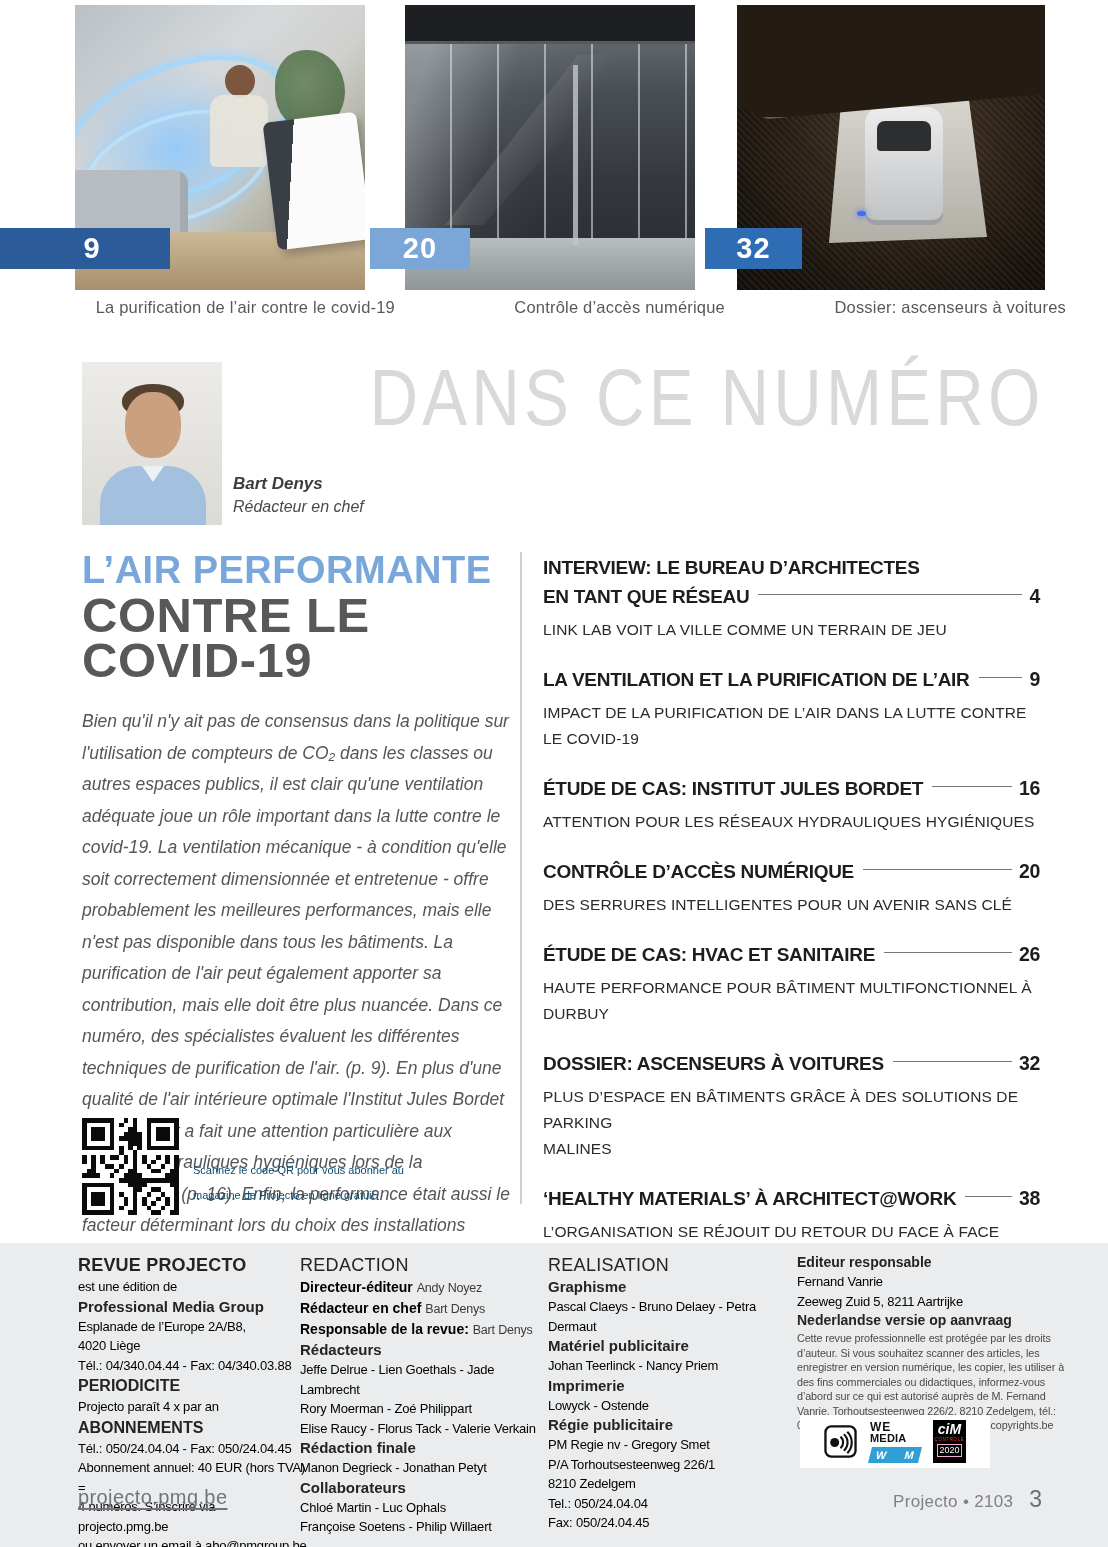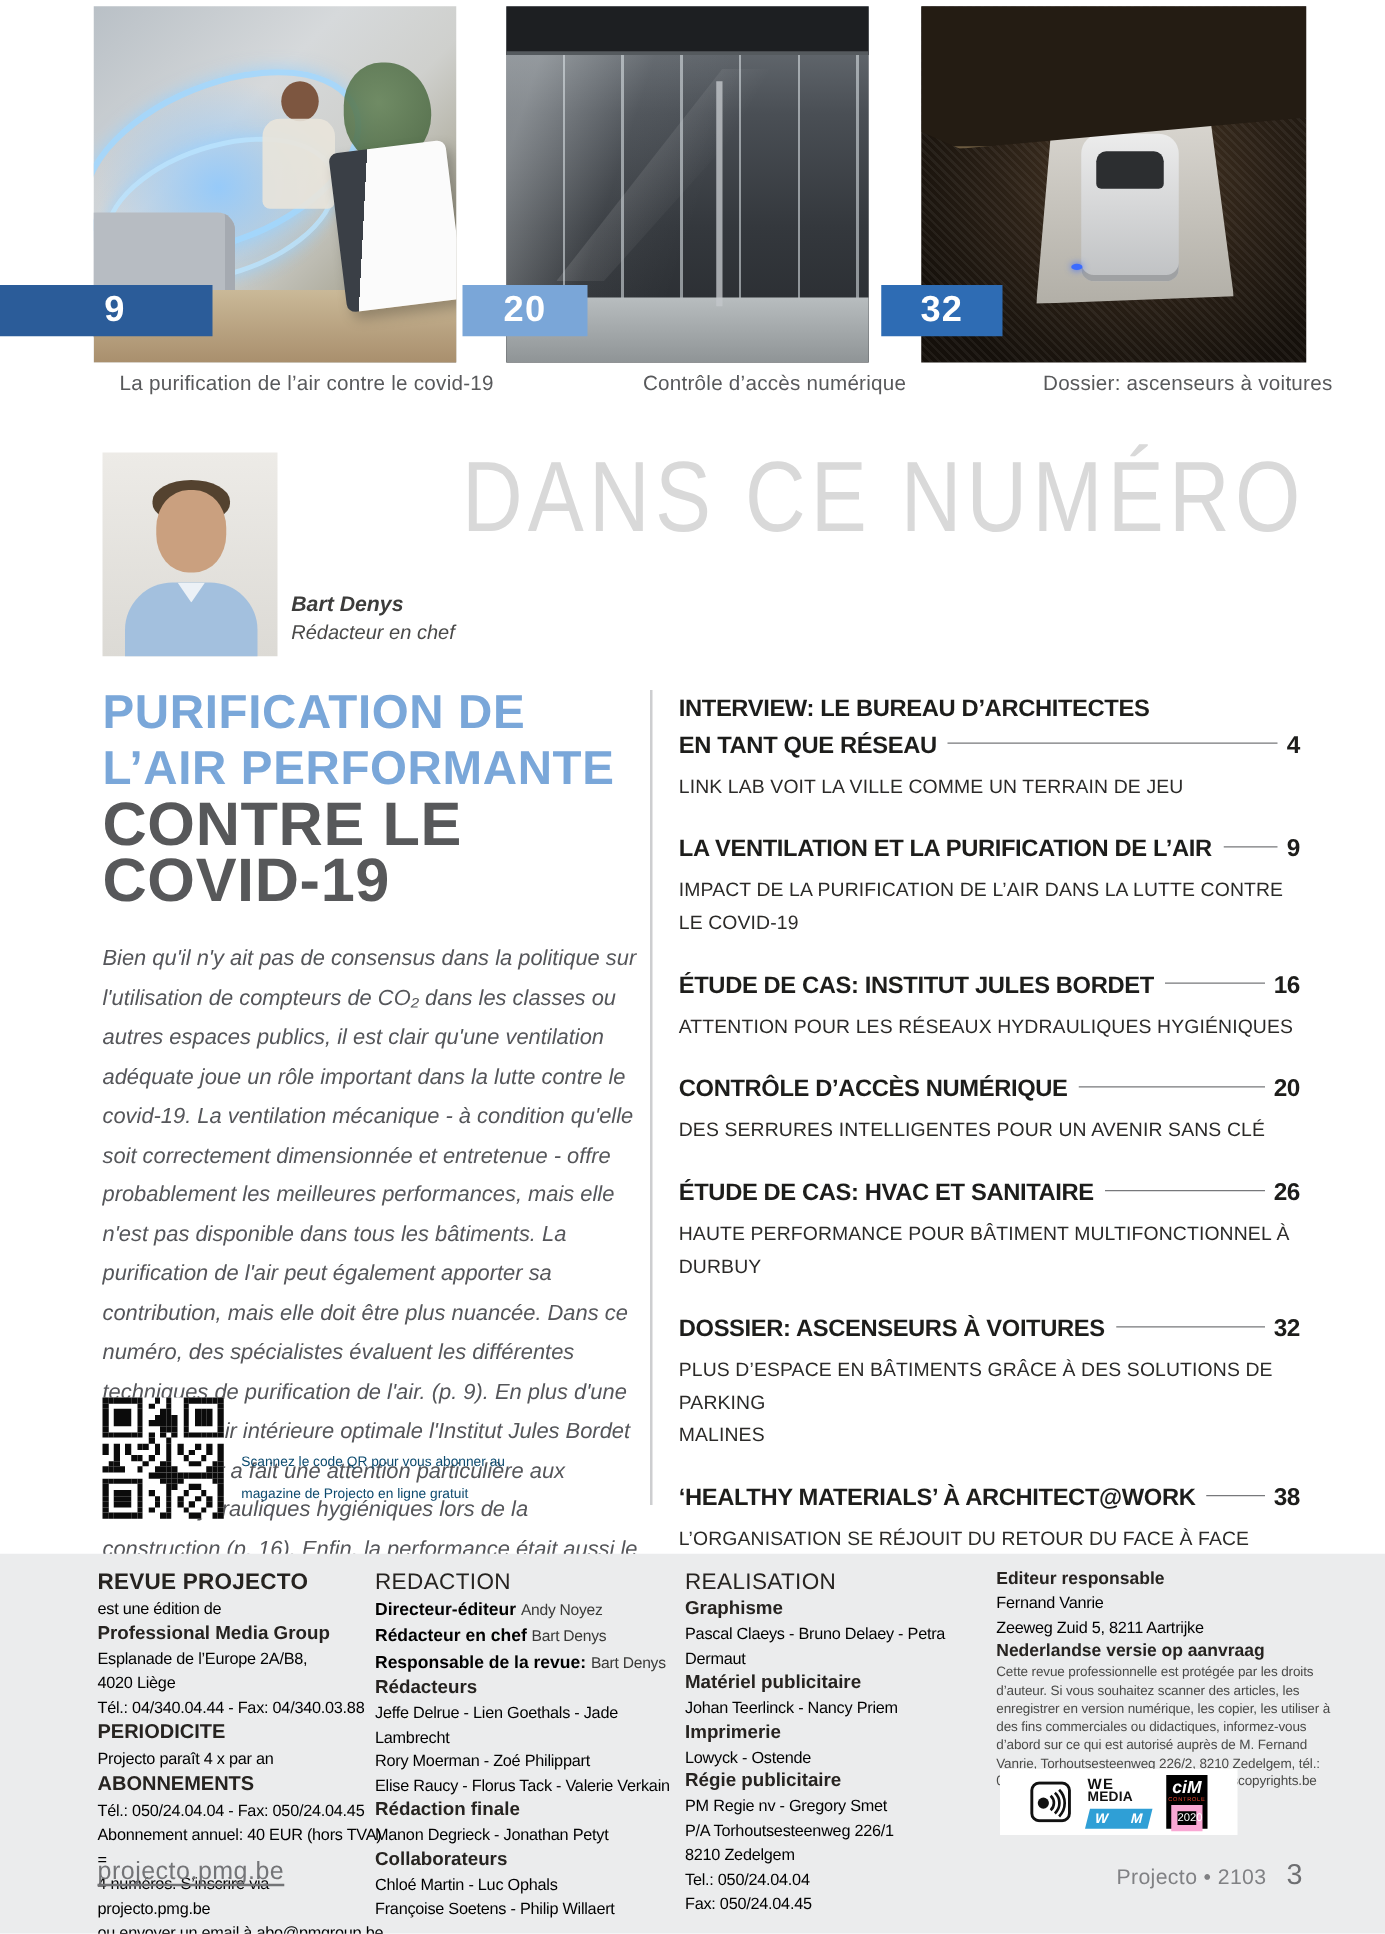--- a/index.html
+++ b/index.html
@@ -97,21 +97,21 @@
   .fl-s{font-size:10.8px;line-height:14.5px;letter-spacing:-.1px;color:#4a4a48;margin-top:1px}
   .logos{position:absolute;left:800px;top:172px;display:flex;align-items:center;gap:13px;background:#fff;padding:5px 24px}
   .wemedia{width:50px;height:42px;position:relative;color:#111;font-weight:bold}
   .wm-we{font-size:12px;line-height:12px;letter-spacing:1px}
   .wm-media{font-size:11px;line-height:11px;letter-spacing:.2px}
   .wm-bar{position:absolute;left:0;bottom:0;width:50px;height:16px;background:#2f9fd6;transform:skewX(-14deg);
     color:#fff;font-size:11px;line-height:16px;display:flex;justify-content:space-between;padding:0 6px;box-sizing:border-box}
   .cim{width:33px;height:43px;background:#000;color:#fff;text-align:center;box-sizing:border-box;padding-top:2px}
   .cim-name{font-size:14px;font-style:italic;font-weight:bold;line-height:14px}
   .cim-ctrl{font-size:4.5px;color:#e8432d;letter-spacing:.6px;line-height:7px}
-  .cim-year{font-size:9px;line-height:11px;border:5px solid #f9a8d4;margin:1px 4px 0 4px}
+  .cim-year{font-size:9px;line-height:11px;border:1px solid #f9a8d4;margin:1px 4px 0 4px}
   .website{position:absolute;left:78px;top:243px;font-size:20px;color:#737477;letter-spacing:.4px;
     text-decoration:underline;text-underline-offset:4px;cursor:pointer}
   .issue-line{position:absolute;right:66px;top:243px;display:flex;align-items:baseline}
   .issue-text{font-size:17px;color:#808184;letter-spacing:.3px}
   .page-no{font-size:23px;color:#6d6e71;margin-left:16px}
 </style>
 </head>
 <body>
 
 <div class="fig" id="fig1">
@@ -156,21 +156,20 @@
   <div class="p-hair"></div>
   <div class="p-head"></div>
   <div class="p-collar"></div>
 </div>
 <div class="editor-id">
   <div class="editor-name">Bart Denys</div>
   <div class="editor-role">Rédacteur en chef</div>
 </div>
 
 <div class="article">
-  <div class="art-title">PURIFICATION DE</div>
   <div class="art-title">L’AIR PERFORMANTE</div>
   <div class="art-title-gray">CONTRE LE COVID-19</div>
   <div class="art-body">Bien qu'il n'y ait pas de consensus dans la politique sur l'utilisation de compteurs de CO₂ dans les classes ou autres espaces publics, il est clair qu'une ventilation adéquate joue un rôle important dans la lutte contre le covid-19. La ventilation mécanique - à condition qu'elle soit correctement dimensionnée et entretenue - offre probablement les meilleures performances, mais elle n'est pas disponible dans tous les bâtiments. La purification de l'air peut également apporter sa contribution, mais elle doit être plus nuancée. Dans ce numéro, des spécialistes évaluent les différentes techniques de purification de l'air. (p. 9). En plus d'une qualité de l'air intérieure optimale l'Institut Jules Bordet à Anderlecht a fait une attention particulière aux réseaux hydrauliques hygiéniques lors de la construction (p. 16). Enfin, la performance était aussi le facteur déterminant lors du choix des installations HVAC et sanitaires dans un tout nouveau bâtiment</div>
   <div class="art-body-last">de La Petite Merveille à Durbuy (p. 26).</div>
 </div>
 
 <div class="qr-row">
   <div id="qr">
       <div class="d"></div>
       <div class="d"></div>

